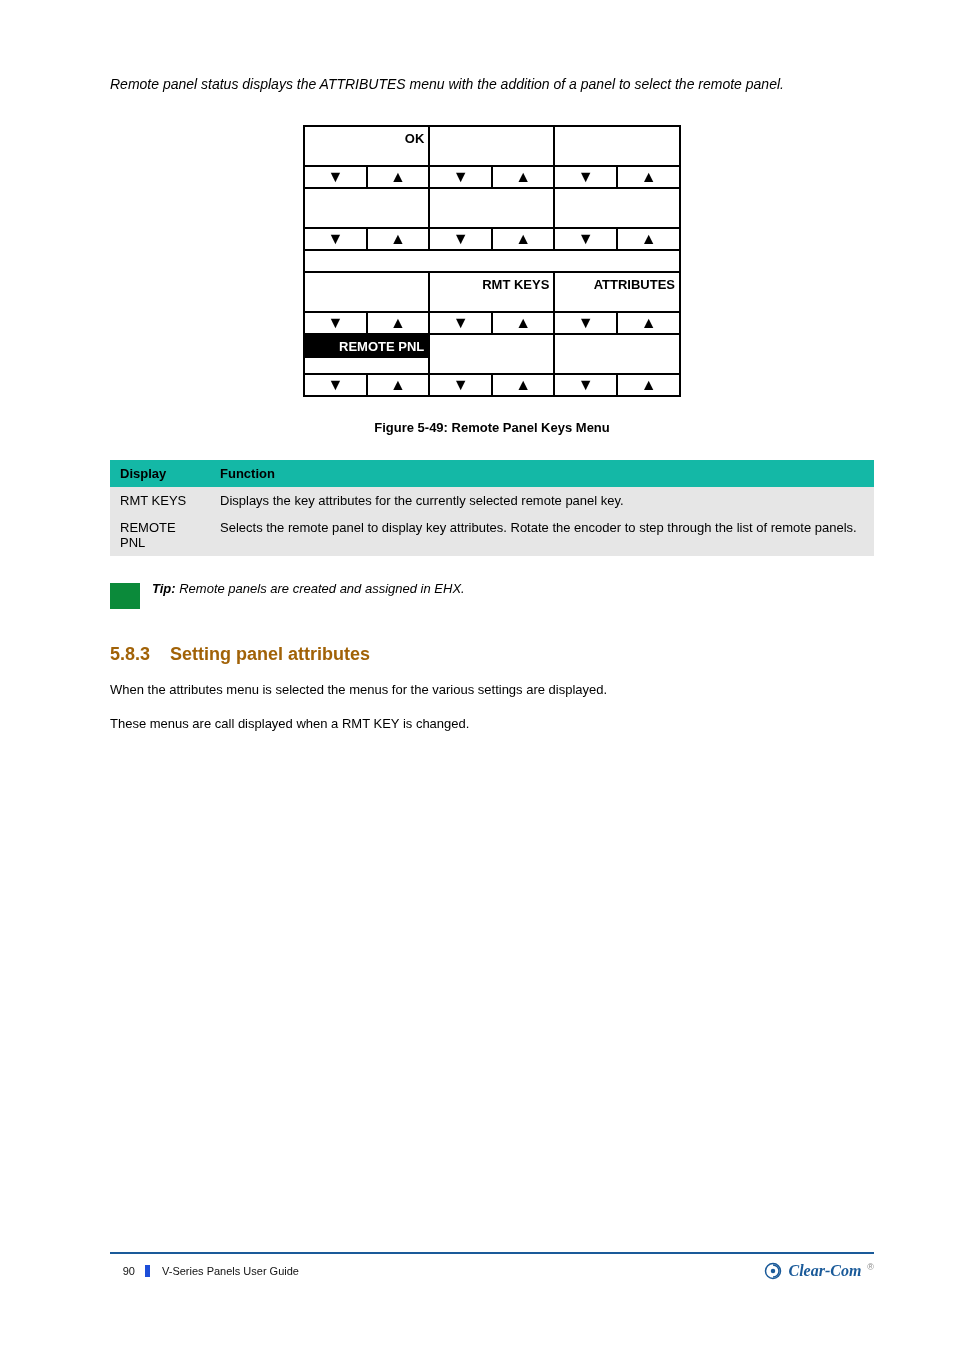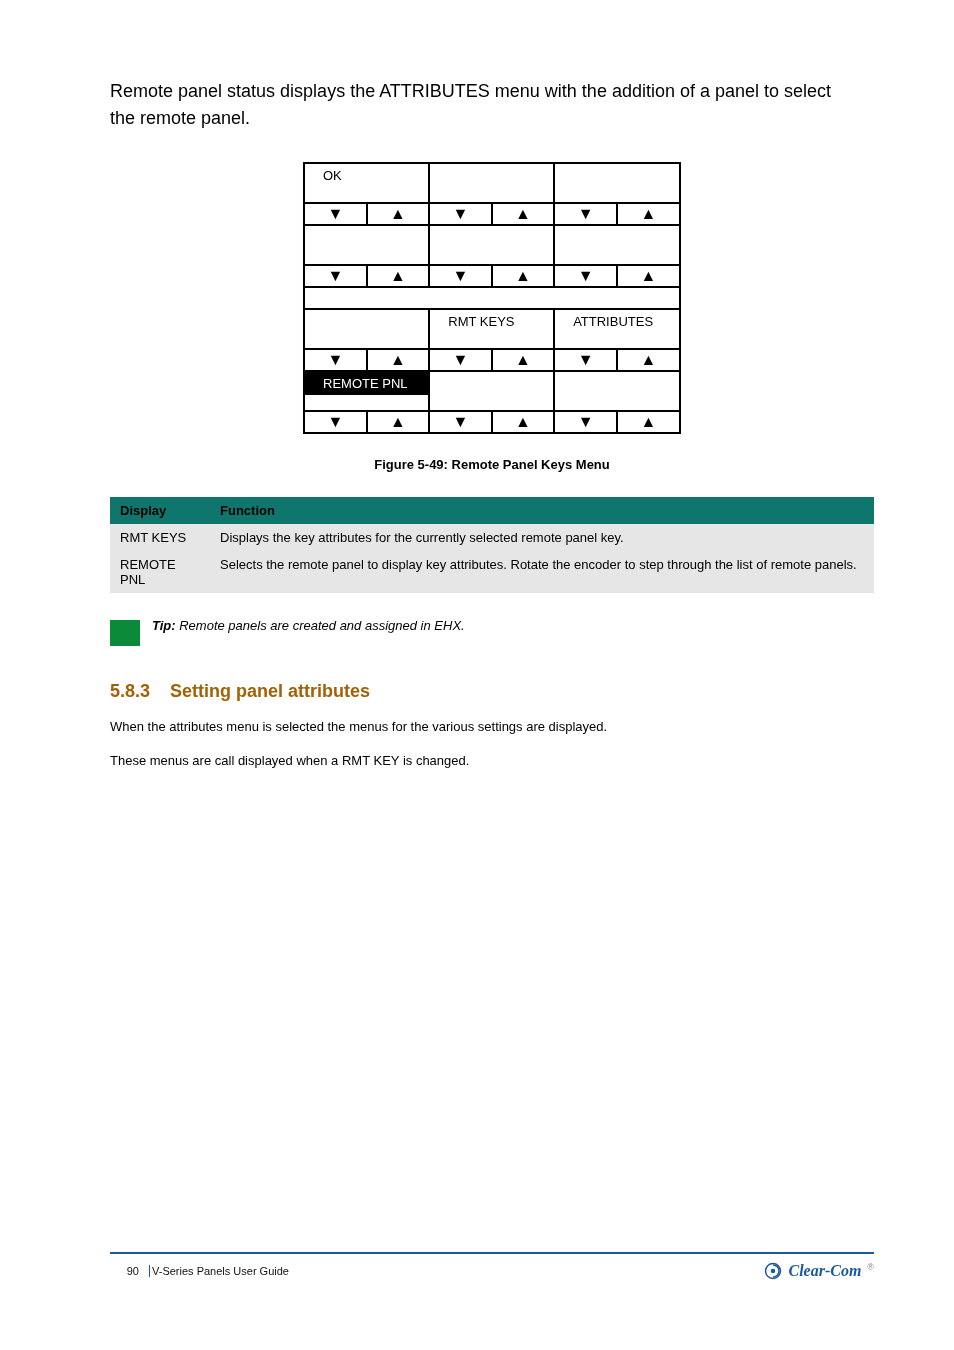--- a/index.html
+++ b/index.html
@@ -9,24 +9,25 @@
     height: 1350px;
     font-family: Arial, Helvetica, sans-serif;
     color: #000;
     position: relative;
     background: #fff;
   }
   .page {
     padding: 60px 80px 0 110px;
   }
   .intro-text {
-    font-size: 18px;
+    font-size: 14px;
     line-height: 1.5;
     margin-bottom: 30px;
     max-width: 740px;
+    font-style: italic;
   }
 
   
   .grid-diagram {
     margin: 0 auto 20px auto;
     width: 378px;
     border: 2px solid #000;
     border-collapse: collapse;
   }
   .grid-diagram td {
@@ -43,22 +44,23 @@
     height: 22px;
     vertical-align: middle;
     text-align: center;
     width: 63px;
   }
   .grid-diagram .arrow {
     font-size: 16px;
     line-height: 1;
   }
   .grid-diagram .label {
-    padding: 4px 18px;
-    font-weight: normal;
+    padding: 4px 4px;
+    font-weight: bold;
+    text-align: right;
   }
   .grid-diagram .inverse {
     background: #000;
     color: #fff;
   }
   .row-gap td {
     border-left: 2px solid #000;
     border-right: 2px solid #000;
     border-top: 2px solid #000;
     border-bottom: 2px solid #000;
@@ -76,21 +78,21 @@
   }
 
   
   .data-table {
     width: 100%;
     border-collapse: collapse;
     font-size: 13px;
     margin-bottom: 25px;
   }
   .data-table th {
-    background: #0f766e;
+    background: #14b8a6;
     font-weight: bold;
     text-align: left;
     padding: 6px 10px;
   }
   .data-table td {
     background: #e6e6e6;
     padding: 6px 10px;
     vertical-align: top;
   }
   .data-table .col1 { width: 100px; }
@@ -147,22 +149,22 @@
   .footer-content {
     display: flex;
     align-items: center;
     font-size: 11px;
     color: #111;
   }
   .page-num {
     width: 40px;
     text-align: right;
     padding-right: 10px;
-    border-right: 1px solid #1d4ed8;
-    margin-right: 2px;
+    border-right: 5px solid #1d4ed8;
+    margin-right: 12px;
     font-weight: normal;
   }
   .doc-title {
     flex: 1;
   }
   .brand {
     display: flex;
     align-items: flex-start;
     gap: 6px;
   }

